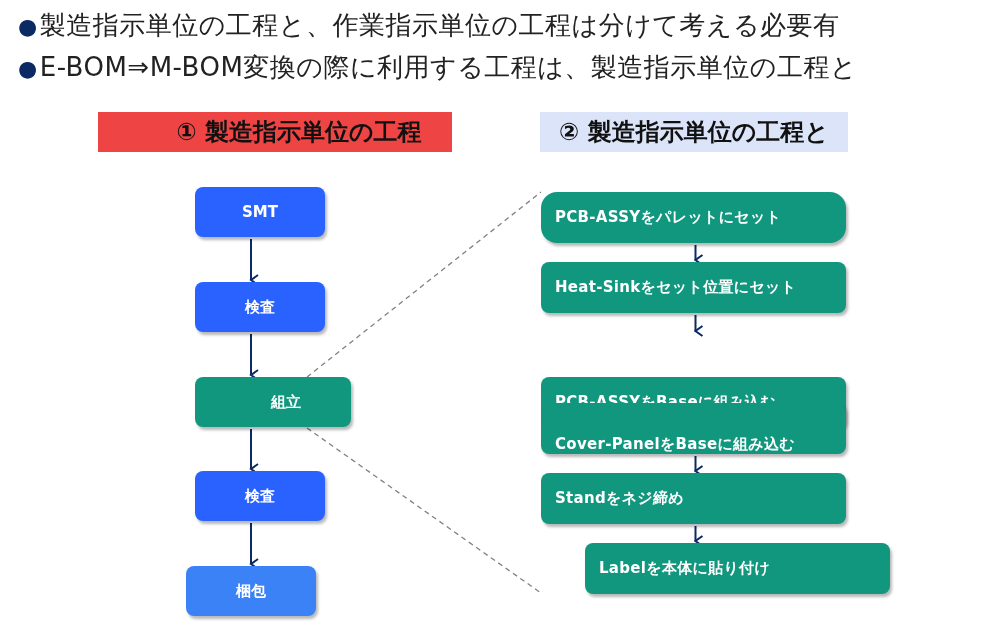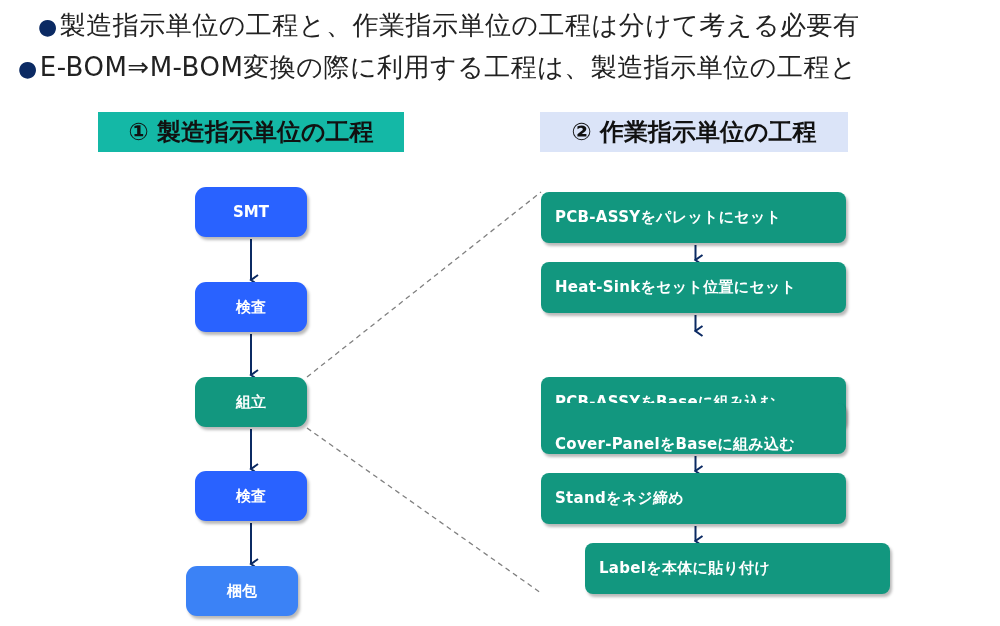--- a/index.html
+++ b/index.html
@@ -7,37 +7,37 @@
          font-family: "DejaVu Sans", "Liberation Sans", sans-serif; }
   .bullet-line { position: absolute; left: 18px; font-size: 26px; color: #222;
                  white-space: nowrap; letter-spacing: 0.5px; line-height: 34px; }
   .bullet-dot { color: #0b2a63; font-size: 22px; margin-right: 2px; }
   .section-title { position: absolute; background: #dbe4f8; color: #111;
                    font-weight: bold; font-size: 24px; height: 40px; line-height: 40px;
                    text-align: center; white-space: nowrap; }
   .box { position: absolute; border-radius: 8px; color: #fff; font-weight: bold;
          box-shadow: 2px 3px 3px rgba(0,0,0,0.28); display: flex; align-items: center;
          font-size: 15px; }
-  .box.left { width: 112px; height: 50px; justify-content: center; border-radius: 11px; }
+  .box.left { width: 130px; height: 50px; justify-content: center; }
   .box.right { width: 305px; height: 51px; padding-left: 14px; box-sizing: border-box;
                font-size: 15px; letter-spacing: 0.3px; }
   svg.connectors { position: absolute; left: 0; top: 0; }
 </style>
 </head>
 <body>
 
-<div class="bullet-line" style="top:8px;margin-left:20px;">
+<div class="bullet-line" style="top:8px;">
   <span class="bullet-dot" style="color: rgb(11, 42, 99);">●</span><span>製造指示単位の工程と、作業指示単位の工程は分けて考える必要有</span>
 </div>
 <div class="bullet-line" style="top:50px;">
   <span class="bullet-dot" style="color: rgb(11, 42, 99);">●</span><span>E-BOM⇒M-BOM変換の際に利用する工程は、製造指示単位の工程と</span>
 </div>
 
-<div class="section-title" style="left: 98px; top: 112px; width: 306px; background: #14b8a6;">① 製造指示単位の工程</div>
-<div class="section-title" style="left: 540px; top: 112px; width: 308px; background: rgb(219, 228, 248);">② 作業指示単位の工程</div>
+<div class="section-title" style="left: 98px; top: 112px; width: 306px; background: #ef4444; padding-left: 48px;">① 製造指示単位の工程</div>
+<div class="section-title" style="left: 540px; top: 112px; width: 308px; background: rgb(219, 228, 248);">② 製造指示単位の工程と</div>
 
 <svg class="connectors" width="1000" height="626">
   <defs>
     <marker id="arrowhead" markerWidth="12" markerHeight="12" refX="6" refY="10" orient="auto" markerUnits="userSpaceOnUse">
       <path d="M1,3 L6,10 L11,3" fill="none" stroke="#0b2a63" stroke-width="2"></path>
     </marker>
   </defs>
   <g id="left-arrows">
       <line x1="251" x2="251" y1="239" y2="280" stroke="#0b2a63" stroke-width="2" marker-end="url(#arrowhead)"></line>
       <line x1="251" x2="251" y1="334" y2="375" stroke="#0b2a63" stroke-width="2" marker-end="url(#arrowhead)"></line>
@@ -54,31 +54,31 @@
   <line x1="307" y1="377" x2="541" y2="192" stroke="#808080" stroke-width="1.3" stroke-dasharray="5,4"></line>
   <line x1="307" y1="428" x2="541" y2="593" stroke="#808080" stroke-width="1.3" stroke-dasharray="5,4"></line>
 </svg>
 
 <div class="box left" style="left: 195px; top: 187px; background: rgb(41, 98, 255);">
   <span>SMT</span>
 </div>
 <div class="box left" style="left: 195px; top: 282px; background: rgb(41, 98, 255);">
   <span>検査</span>
 </div>
-<div class="box left" style="left: 195px; top: 377px; background: rgb(18, 151, 127);">
+<div class="box left" style="left: 195px; top: 377px; background: rgb(18, 151, 127); padding-left: 26px;">
   <span>組立</span>
 </div>
 <div class="box left" style="left: 195px; top: 471px; background: rgb(41, 98, 255);">
   <span>検査</span>
 </div>
 <div class="box left" style="left: 186px; top: 566px; background: #3b82f6;">
   <span>梱包</span>
 </div>
 
-<div class="box right" style="left: 541px; top: 192px; background: rgb(18, 151, 127);">
+<div class="box right" style="left: 541px; top: 192px; background: rgb(18, 151, 127); border-radius: 16px;">
   <span>PCB-ASSYをパレットにセット</span>
 </div>
 <div class="box right" style="left: 541px; top: 262px; background: rgb(18, 151, 127);">
   <span>Heat-Sinkをセット位置にセット</span>
 </div>
 <div class="box right" style="left: 541px; top: 333px; background: rgb(18, 151, 127); margin-top: 44px;">
   <span>PCB-ASSYをBaseに組み込む</span>
 </div>
 <div class="box right" style="left: 541px; top: 403px; background: rgb(18, 151, 127); align-items: flex-end;">
   <span>Cover-PanelをBaseに組み込む</span>

